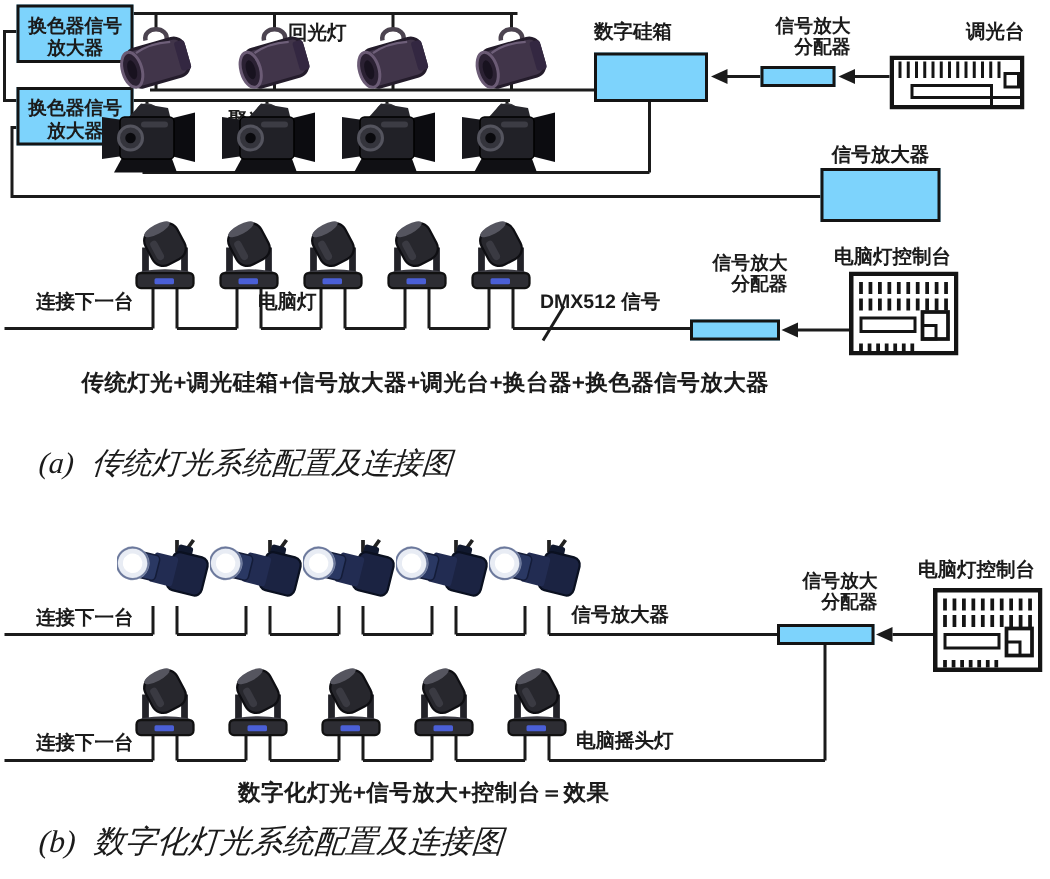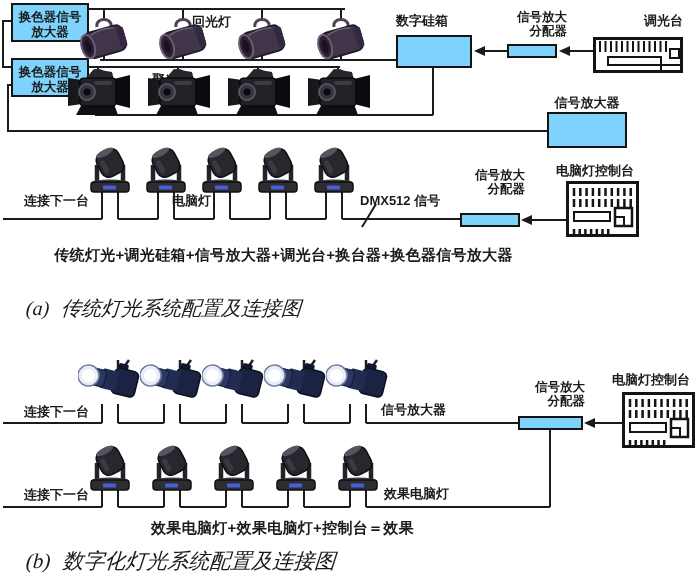--- a/index.html
+++ b/index.html
@@ -185,23 +185,23 @@
     <div>分配器</div>
   </div>
   <div class="box thin" style="left:518px;top:416px;width:65px;height:14px"></div>
 
   <div class="lbl" style="left:612px;top:371px">电脑灯控制台</div>
   <svg class="icon" style="left:622px;top:392px" width="73" height="56" viewBox="0 0 73 56">
       <use href="#lightconsole"></use>
     </svg>
 
   <div class="lbl" style="left:24px;top:486px">连接下一台</div>
-  <div class="lbl" style="left:384px;top:485px">效果电脑灯</div>
-
-  <div class="formula" style="left:0;width:565px;top:519px">效果电脑灯+效果电脑灯+控制台＝效果</div>
+  <div class="lbl" style="left:384px;top:485px">电脑摇头灯</div>
+
+  <div class="formula" style="left:0;width:565px;top:519px">数字化灯光+信号放大+控制台＝效果</div>
   <div class="caption" style="left:26px;top:547px;font-size:21px">
     <span>(b)</span><span class="cap-text">数字化灯光系统配置及连接图</span>
   </div>
 
   <div class="light-row" style="left:73px;top:14px">
       <svg width="62" height="46" viewBox="0 0 62 46" style="left: 0px;">
         <use href="#parcan"></use>
       </svg>
       <svg width="62" height="46" viewBox="0 0 62 46" style="left: 79px;">
         <use href="#parcan"></use>

